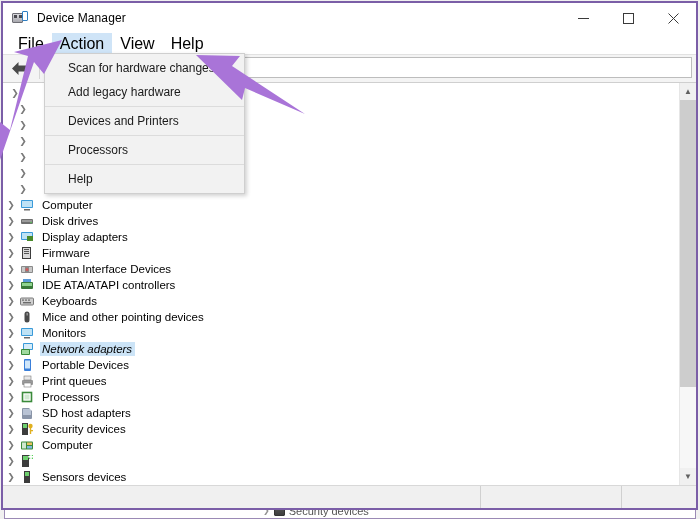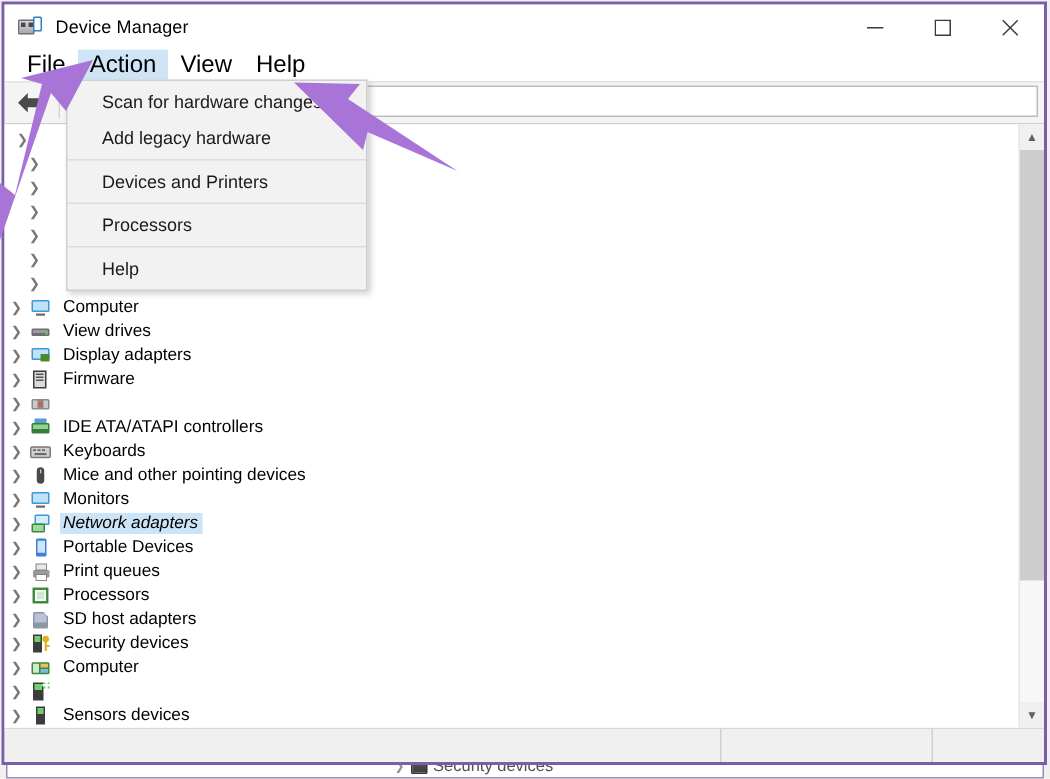--- a/index.html
+++ b/index.html
@@ -226,21 +226,21 @@
           </div>
           <div class="node">
             <span class="chev">❯</span>
             <span class="nico">
               <svg width="14" height="14" viewBox="0 0 14 14">
                 <rect x="1" y="5" width="12" height="5" rx="1" fill="#6e6e6e"></rect>
                 <rect x="2" y="6" width="10" height="2" fill="#9a9a9a"></rect>
                 <circle cx="11" cy="8.5" r="0.8" fill="#5ad05a"></circle>
               </svg>
             </span>
-            <span class="nlabel">View drives</span>
+            <span class="nlabel">Disk drives</span>
           </div>
           <div class="node">
             <span class="chev">❯</span>
             <span class="nico">
               <svg width="14" height="14" viewBox="0 0 14 14">
                 <rect x="1" y="2" width="12" height="8" rx="1" fill="#3a9ad9"></rect>
                 <rect x="2" y="3" width="10" height="6" fill="#bfe2f5"></rect>
                 <rect x="7" y="6" width="6" height="5" fill="#4a8a2a"></rect>
               </svg>
             </span>
@@ -262,20 +262,21 @@
           <div class="node">
             <span class="chev">❯</span>
             <span class="nico">
               <svg width="14" height="14" viewBox="0 0 14 14">
                 <rect x="1" y="4" width="12" height="7" rx="1" fill="#8a8a8a"></rect>
                 <rect x="2" y="5" width="3" height="5" fill="#c9c9c9"></rect>
                 <rect x="9" y="5" width="3" height="5" fill="#c9c9c9"></rect>
                 <circle cx="7" cy="7.5" r="1.5" fill="#d05a5a"></circle>
               </svg>
             </span>
+            <span class="nlabel">Human Interface Devices</span>
           </div>
           <div class="node">
             <span class="chev">❯</span>
             <span class="nico">
               <svg width="14" height="14" viewBox="0 0 14 14">
                 <rect x="1" y="4" width="12" height="7" rx="1" fill="#3a7a3a"></rect>
                 <rect x="2" y="5" width="10" height="3" fill="#8fd48f"></rect>
                 <rect x="3" y="1" width="8" height="3" fill="#5a9ad9"></rect>
               </svg>
             </span>

